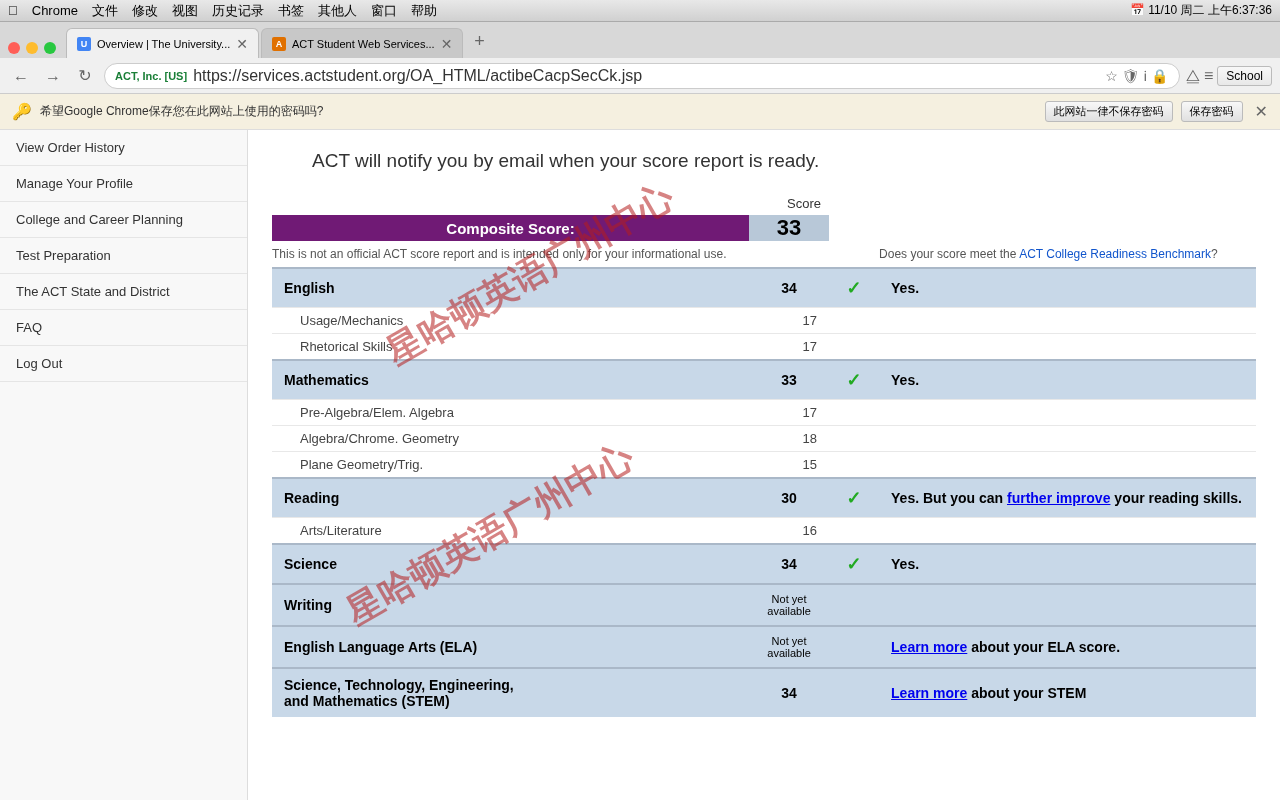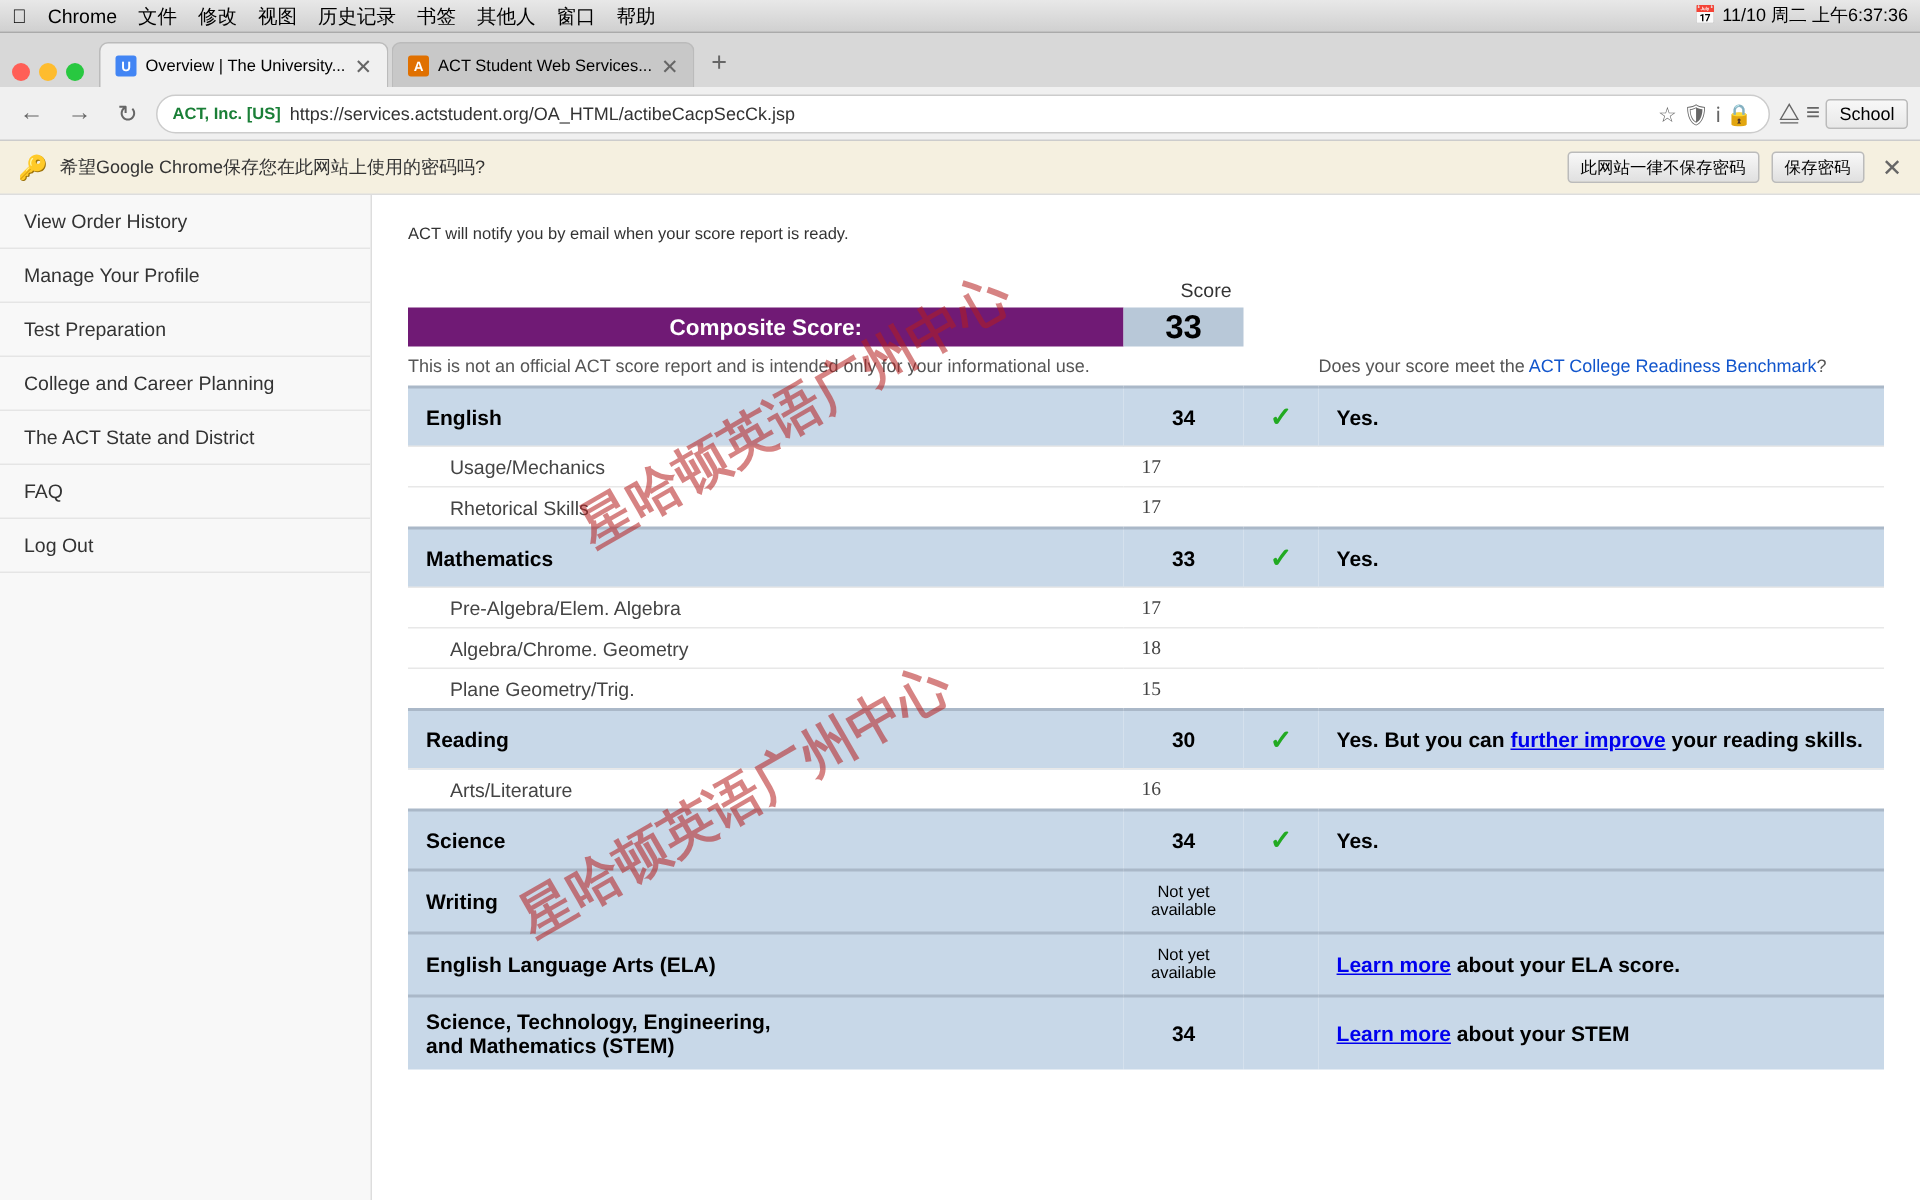--- a/index.html
+++ b/index.html
@@ -77,21 +77,21 @@
       border: 1px solid #ccc;
       border-radius: 13px;
       background: white;
       display: flex;
       align-items: center;
       padding: 0 10px;
       font-size: 12px;
       gap: 6px;
     }
     .url-security { color: #1a7f37; font-size: 11px; font-weight: 600; }
-    .url-text { color: #333; font-size: 12px; flex: 1; }
+    .url-text { color: #333; font-size: 16px; flex: 1; }
     .url-icons { display: flex; gap: 4px; align-items: center; }
     .toolbar-right { display: flex; gap: 4px; align-items: center; }
     .school-btn {
       background: linear-gradient(to bottom, #f8f8f8, #e8e8e8);
       border: 1px solid #bbb;
       border-radius: 3px;
       padding: 2px 8px;
       font-size: 12px;
       cursor: pointer;
     }
@@ -143,21 +143,21 @@
 
     
     .main-content {
       flex: 1;
       background: white;
       overflow-y: auto;
       padding: 20px 24px;
       position: relative;
     }
 
-    .notify-text { font-size: 11px; color: #333; margin-bottom: 20px; }
+    .notify-text { font-size: 19px; color: #333; margin-bottom: 20px; margin-left: 40px; }
 
     
     .score-table {
       width: 100%;
       border-collapse: collapse;
       font-size: 13px;
     }
 
     .score-header-row {
       text-align: right;
@@ -223,23 +223,22 @@
       background: #dce8f0;
       padding: 8px 12px;
     }
 
     .sub-row td {
       padding: 5px 12px 5px 28px;
       border-top: 1px solid #e8e8e8;
       color: #444;
     }
     .sub-score {
-      text-align: left;
+      text-align: right;
       padding: 5px 12px !important;
-      font-family: Liberation Serif, serif;
     }
 
     .checkmark { color: #22aa22; font-size: 18px; font-weight: bold; }
     .yes-text { font-weight: bold; }
 
     
     .watermark {
       position: absolute;
       top: 120px;
       left: 120px;
@@ -344,22 +343,22 @@
     <span class="pw-close">✕</span>
   </div>
 
 </div>
 
 <div class="page-content">
 
   <div class="sidebar">
     <div class="sidebar-item">View Order History</div>
     <div class="sidebar-item">Manage Your Profile</div>
+    <div class="sidebar-item">College and Career Planning</div>
     <div class="sidebar-item">Test Preparation</div>
-    <div class="sidebar-item">College and Career Planning</div>
     <div class="sidebar-item">The ACT State and District</div>
     <div class="sidebar-item">FAQ</div>
     <div class="sidebar-item">Log Out</div>
   </div>
 
   <div class="main-content">
 
     <div class="watermark">星哈顿英语广州中心</div>
     <div class="watermark2">星哈顿英语广州中心</div>
 

